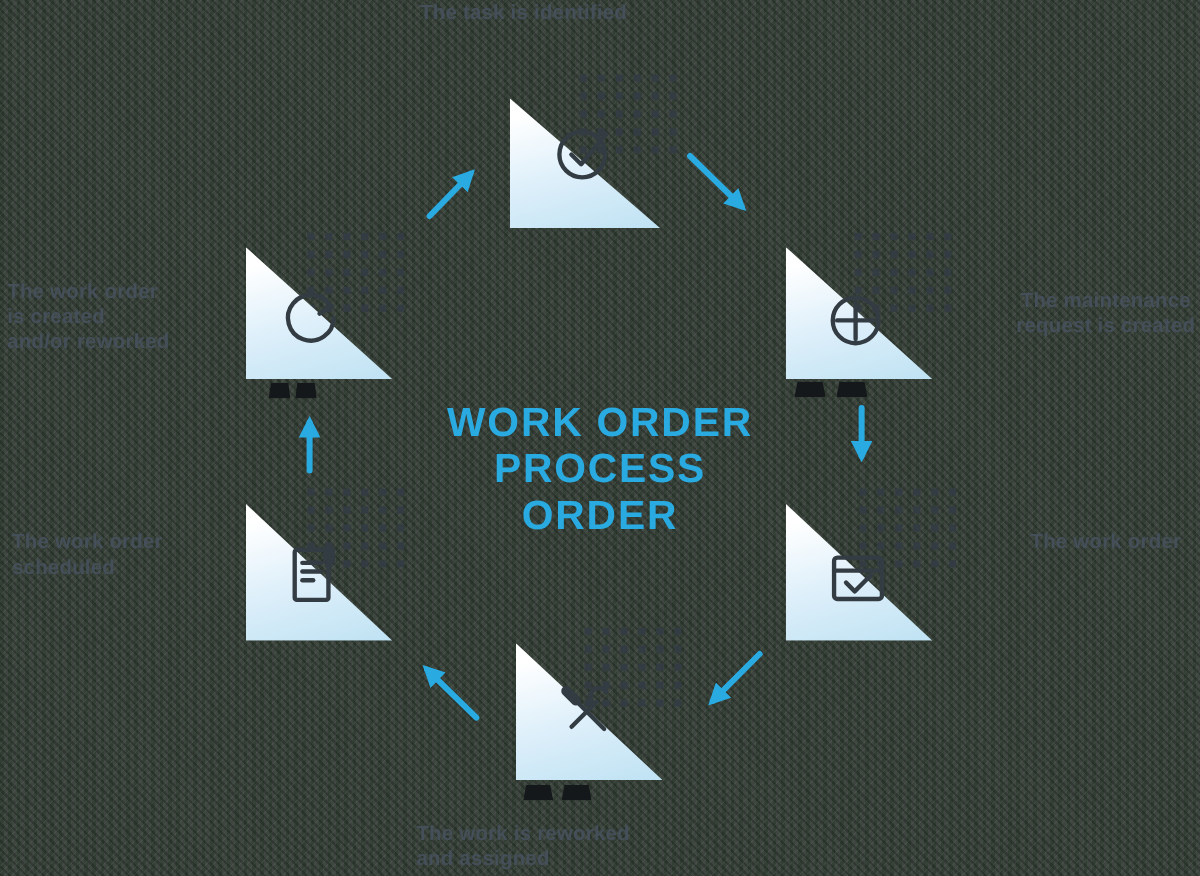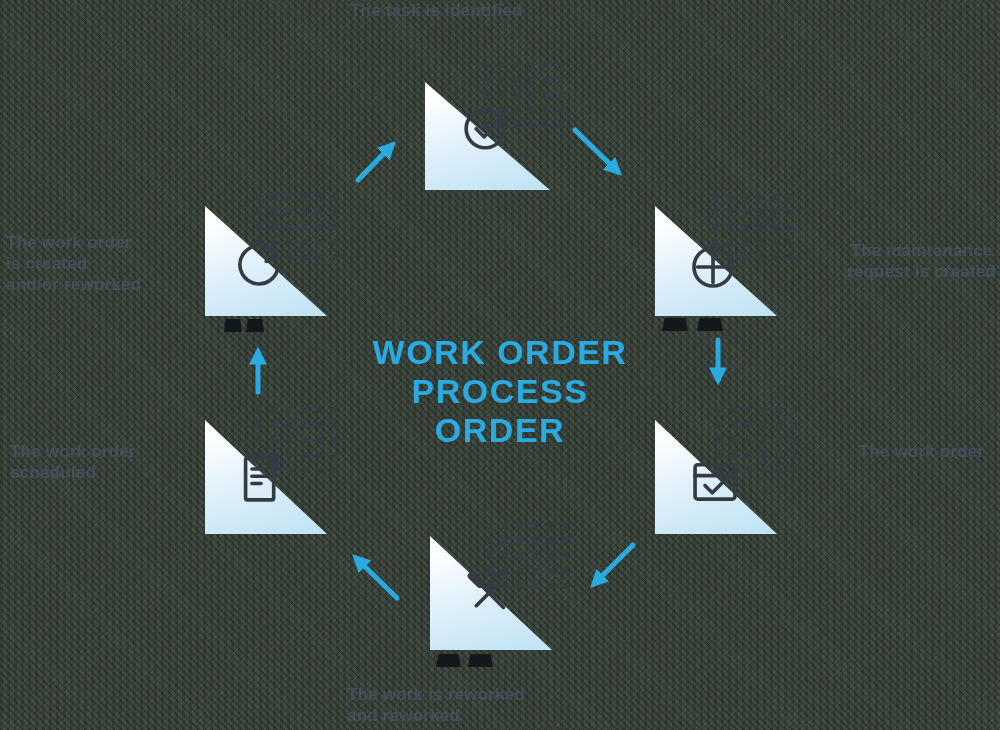--- a/index.html
+++ b/index.html
@@ -178,21 +178,21 @@
   <div>The maintenance</div>
   <div>request is created</div>
 </div>
 
 <div class="label ta-l" style="left:843px;top:441px;width:157px">
   <div>The work order</div>
 </div>
 
 <div class="label ta-c" style="left:347px;top:684px;width:300px">
   <div>The work is reworked</div>
-  <div>and reworked</div>
+  <div>and assigned</div>
 </div>
 
 <div class="label ta-c" style="left:10px;top:441px;width:162px">
   <div>The work order</div>
   <div>scheduled</div>
 </div>
 
 <div class="label ta-c" style="left:6px;top:232px;width:164px">
   <div>The work order</div>
   <div>is created</div>

